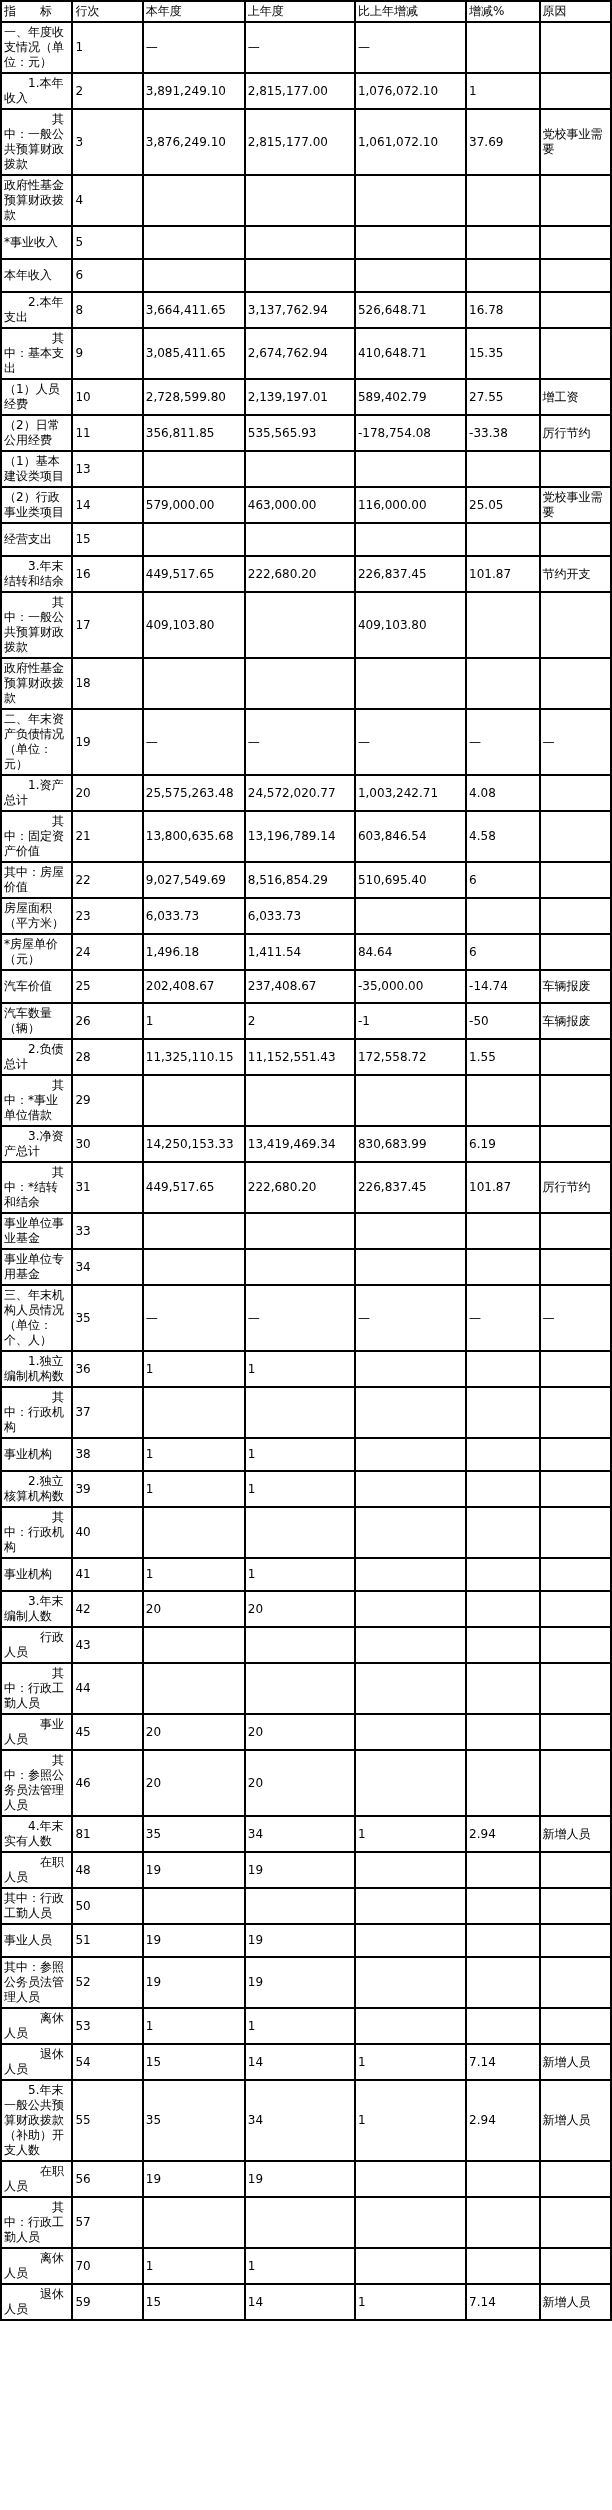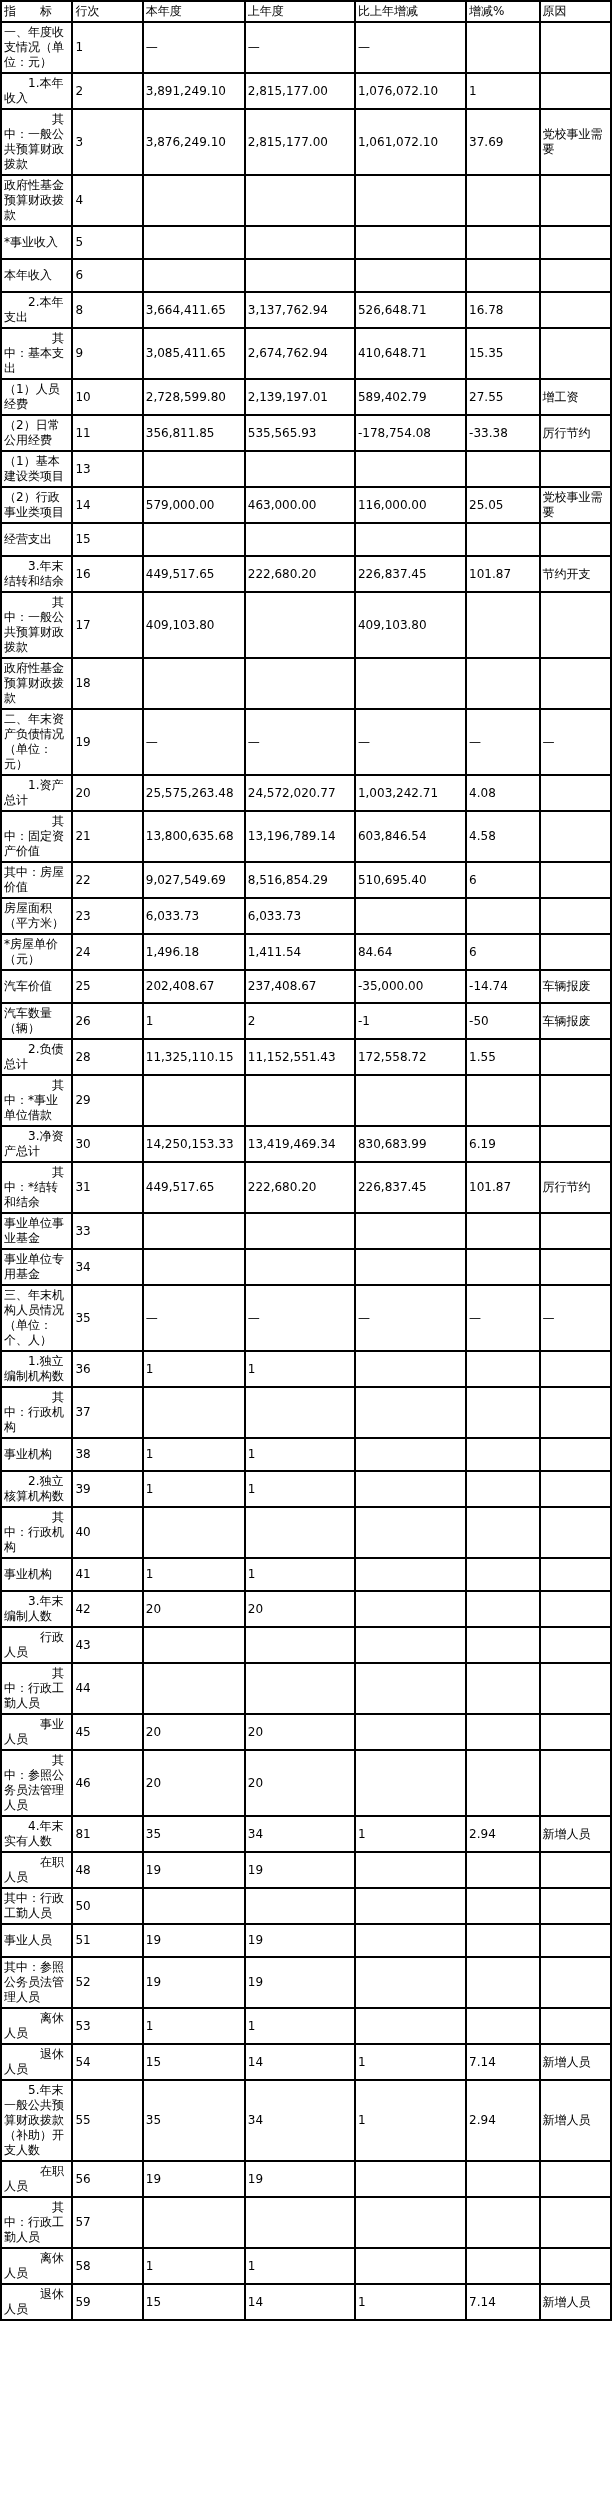--- a/index.html
+++ b/index.html
@@ -533,21 +533,21 @@
         <td data-name="cell-indicator">　　　　其中：行政工勤人员</td>
         <td data-name="cell-line_no">57</td>
         <td data-name="cell-current_year"></td>
         <td data-name="cell-prior_year"></td>
         <td data-name="cell-change_vs_prior"></td>
         <td data-name="cell-change_pct"></td>
         <td data-name="cell-reason"></td>
       </tr>
       <tr data-name="table-row">
         <td data-name="cell-indicator">　　　离休人员</td>
-        <td data-name="cell-line_no">58</td>
+        <td data-name="cell-line_no">70</td>
         <td data-name="cell-current_year">1</td>
         <td data-name="cell-prior_year">1</td>
         <td data-name="cell-change_vs_prior"></td>
         <td data-name="cell-change_pct"></td>
         <td data-name="cell-reason"></td>
       </tr>
       <tr data-name="table-row">
         <td data-name="cell-indicator">　　　退休人员</td>
         <td data-name="cell-line_no">59</td>
         <td data-name="cell-current_year">15</td>

